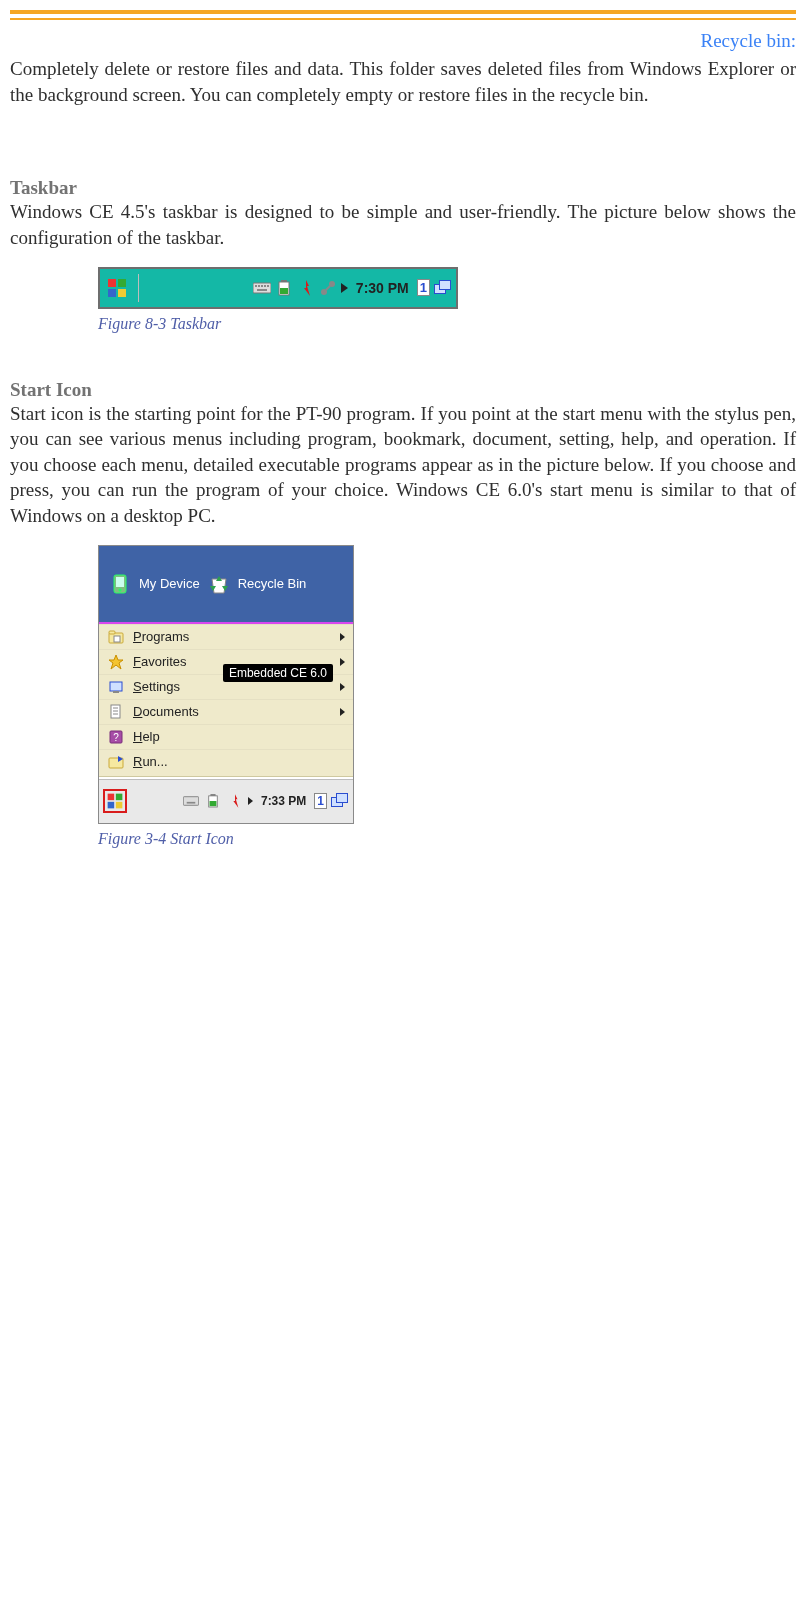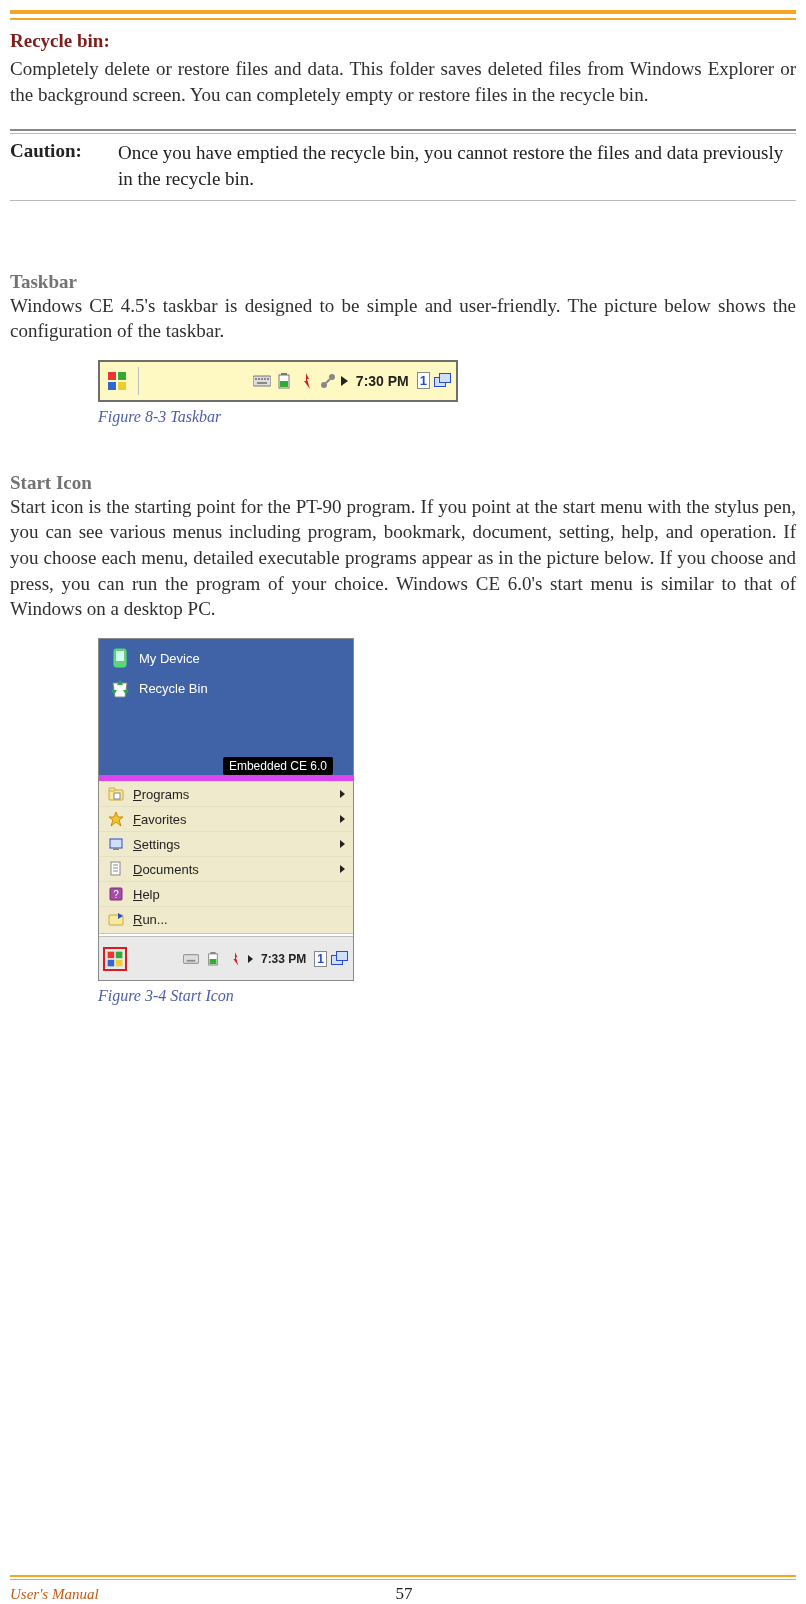--- a/index.html
+++ b/index.html
@@ -5,60 +5,60 @@
   * { box-sizing: border-box; margin: 0; padding: 0; }
   html, body { width: 806px; background: #fff; font-family: "Times New Roman", Times, serif; color: #222; }
   .page { width: 806px; min-height: 1604px; position: relative; padding: 0 10px 60px 10px; }
   .top-rules { margin: 10px 0 8px 0; }
   .top-rules .orange-thick { height: 4px; background: #f5a623; }
   .top-rules .gap { height: 4px; background: #fff; }
   .top-rules .orange-thin { height: 2px; background: #f5a623; }
 
   .section { margin: 10px 0 0 0; }
 
-  .h-recycle { color: #7f1d1d; font-weight: bold; font-size: 19px; margin-bottom: 4px; }
+  .h-recycle { color: #3b82f6; font-weight: normal; font-size: 19px; margin-bottom: 4px; text-align: right; }
   .body-text { font-size: 19px; line-height: 1.35; color: #2f2f2f; text-align: justify; }
 
   .caution-box { margin-top: 22px; }
   .caution-box .rule-top { height: 2px; background: #888; margin-bottom: 2px; }
   .caution-box .rule-top2 { height: 1px; background: #bbb; margin-bottom: 6px; }
   .caution-row { display: flex; gap: 16px; font-size: 19px; color: #222; }
   .caution-label { font-weight: bold; white-space: nowrap; min-width: 92px; }
   .caution-text { flex: 1; line-height: 1.35; }
   .caution-box .rule-bottom { height: 1px; background: #bbb; margin-top: 8px; }
 
   .h-taskbar, .h-starticon { color: #737373; font-weight: bold; font-size: 19px; }
   .spacer-lg { height: 60px; }
   .spacer-md { height: 36px; }
   .spacer-sm { height: 16px; }
 
   .figure-wrap { margin-left: 88px; }
   .figure-caption { color: #4f5ea8; font-style: italic; font-size: 16px; margin-top: 6px; }
 
   
-  .taskbar-mock { width: 360px; height: 42px; border: 2px solid #6e6e6e; background: #fef9c3; display: flex; align-items: center; gap: 6px; padding: 2px 4px; }
+  .taskbar-mock { width: 360px; height: 42px; border: 2px solid #6e6e6e; background: #14b8a6; display: flex; align-items: center; gap: 6px; padding: 2px 4px; }
   .start-btn { width: 26px; height: 26px; display: flex; align-items: center; justify-content: center; }
   .sep { width: 1px; height: 28px; background: #bdbdbd; margin: 0 2px; }
   .tray-icons { display: flex; align-items: center; gap: 4px; margin-left: auto; }
   .ico { width: 18px; height: 18px; display: inline-flex; align-items: center; justify-content: center; }
   .clock { font-family: Tahoma, Arial, sans-serif; font-weight: bold; font-size: 14px; color: #222; padding: 0 4px; white-space: nowrap; }
   .kbd-box { border: 1px solid #888; padding: 0 2px; font-family: Tahoma, Arial, sans-serif; font-weight: bold; font-size: 13px; color: #2a4dd0; background: #fff; }
   .stack-ico { width: 18px; height: 16px; position: relative; }
   .stack-ico div { position: absolute; width: 12px; height: 10px; border: 1px solid #2a4dd0; background: #cfe0ff; }
   .stack-ico .s1 { left: 0; top: 4px; }
   .stack-ico .s2 { left: 5px; top: 0; }
   .arrow-right { width: 0; height: 0; border-top: 5px solid transparent; border-bottom: 5px solid transparent; border-left: 7px solid #222; }
 
   
   .startmenu-mock { width: 256px; border: 1px solid #8a8a8a; background: #fff; }
-  .desktop-area { background: #3f63a6; padding: 8px 10px; display: flex; flex-direction: column; gap: 8px; color: #fff; position: relative; }
+  .desktop-area { background: #3f63a6; padding: 8px 10px; display: flex; flex-direction: row; gap: 8px; color: #fff; position: relative; }
   .desk-row { display: flex; align-items: center; gap: 8px; font-family: Tahoma, Arial, sans-serif; font-size: 13px; }
   .desk-ico { width: 22px; height: 22px; display: flex; align-items: center; justify-content: center; }
   .brand-bar { position: absolute; right: 20px; top: 118px; background: #000; color: #fff; font-family: Tahoma, Arial, sans-serif; font-size: 12px; padding: 2px 6px; border-radius: 2px; }
-  .menu-panel { background: #efeacb; border-top: 6px solid #d946ef; }
+  .menu-panel { background: #efeacb; border-top: 2px solid #d946ef; }
   .menu-item { display: flex; align-items: center; gap: 8px; padding: 3px 8px; font-family: Tahoma, Arial, sans-serif; font-size: 13px; color: #222; border-top: 1px solid rgba(0,0,0,0.04); }
   .menu-item .mi-text { flex: 1; white-space: nowrap; }
   .mi-arrow { width: 0; height: 0; border-top: 4px solid transparent; border-bottom: 4px solid transparent; border-left: 5px solid #222; }
   .underline-first::first-letter { text-decoration: underline; }
   .menu-sep { height: 1px; background: #cfc9a0; margin: 2px 0; }
   .sm-taskbar { height: 44px; background: #e9e9e9; border-top: 1px solid #bdbdbd; display: flex; align-items: center; gap: 4px; padding: 0 4px; }
   .start-highlight { border: 2px solid #d91c1c; padding: 1px; }
   .sm-taskbar .clock { font-size: 12px; }
   .sm-taskbar .kbd-box { font-size: 12px; }
 
@@ -82,29 +82,20 @@
     <div class="orange-thick"></div>
     <div class="gap"></div>
     <div class="orange-thin"></div>
   </div>
 
   <div class="section">
     <div class="h-recycle">Recycle bin:</div>
     <div class="body-text">Completely delete or restore files and data. This folder saves deleted files from Windows Explorer or the background screen. You can completely empty or restore files in the recycle bin.</div>
   </div>
 
-  <div class="caution-box">
-    <div class="rule-top"></div>
-    <div class="rule-top2"></div>
-    <div class="caution-row">
-      <div class="caution-label">Caution:</div>
-      <div class="caution-text">Once you have emptied the recycle bin, you cannot restore the files and data previously in the recycle bin.</div>
-    </div>
-    <div class="rule-bottom"></div>
-  </div>
 
   <div class="spacer-lg"></div>
 
   <div class="section">
     <div class="h-taskbar">Taskbar</div>
     <div class="body-text">Windows CE 4.5's taskbar is designed to be simple and user-friendly. The picture below shows the configuration of the taskbar.</div>
 
     <div class="spacer-sm"></div>
 
     <div class="figure-wrap">
@@ -297,23 +288,14 @@
               <div class="s1"></div>
                 <div class="s2"></div>
             </span>
           </div>
         </div>
       </div>
       <div class="figure-caption">Figure 3-4 Start Icon</div>
     </div>
   </div>
 
-  <div class="footer">
-    <div class="rule"></div>
-    <div class="rule2"></div>
-    <div class="footer-row">
-      <span class="footer-left">User's Manual</span>
-      <span class="footer-page">57</span>
-      <span style="visibility:hidden;">User's Manual</span>
-    </div>
-  </div>
 
 </div>
 
 </body></html>

